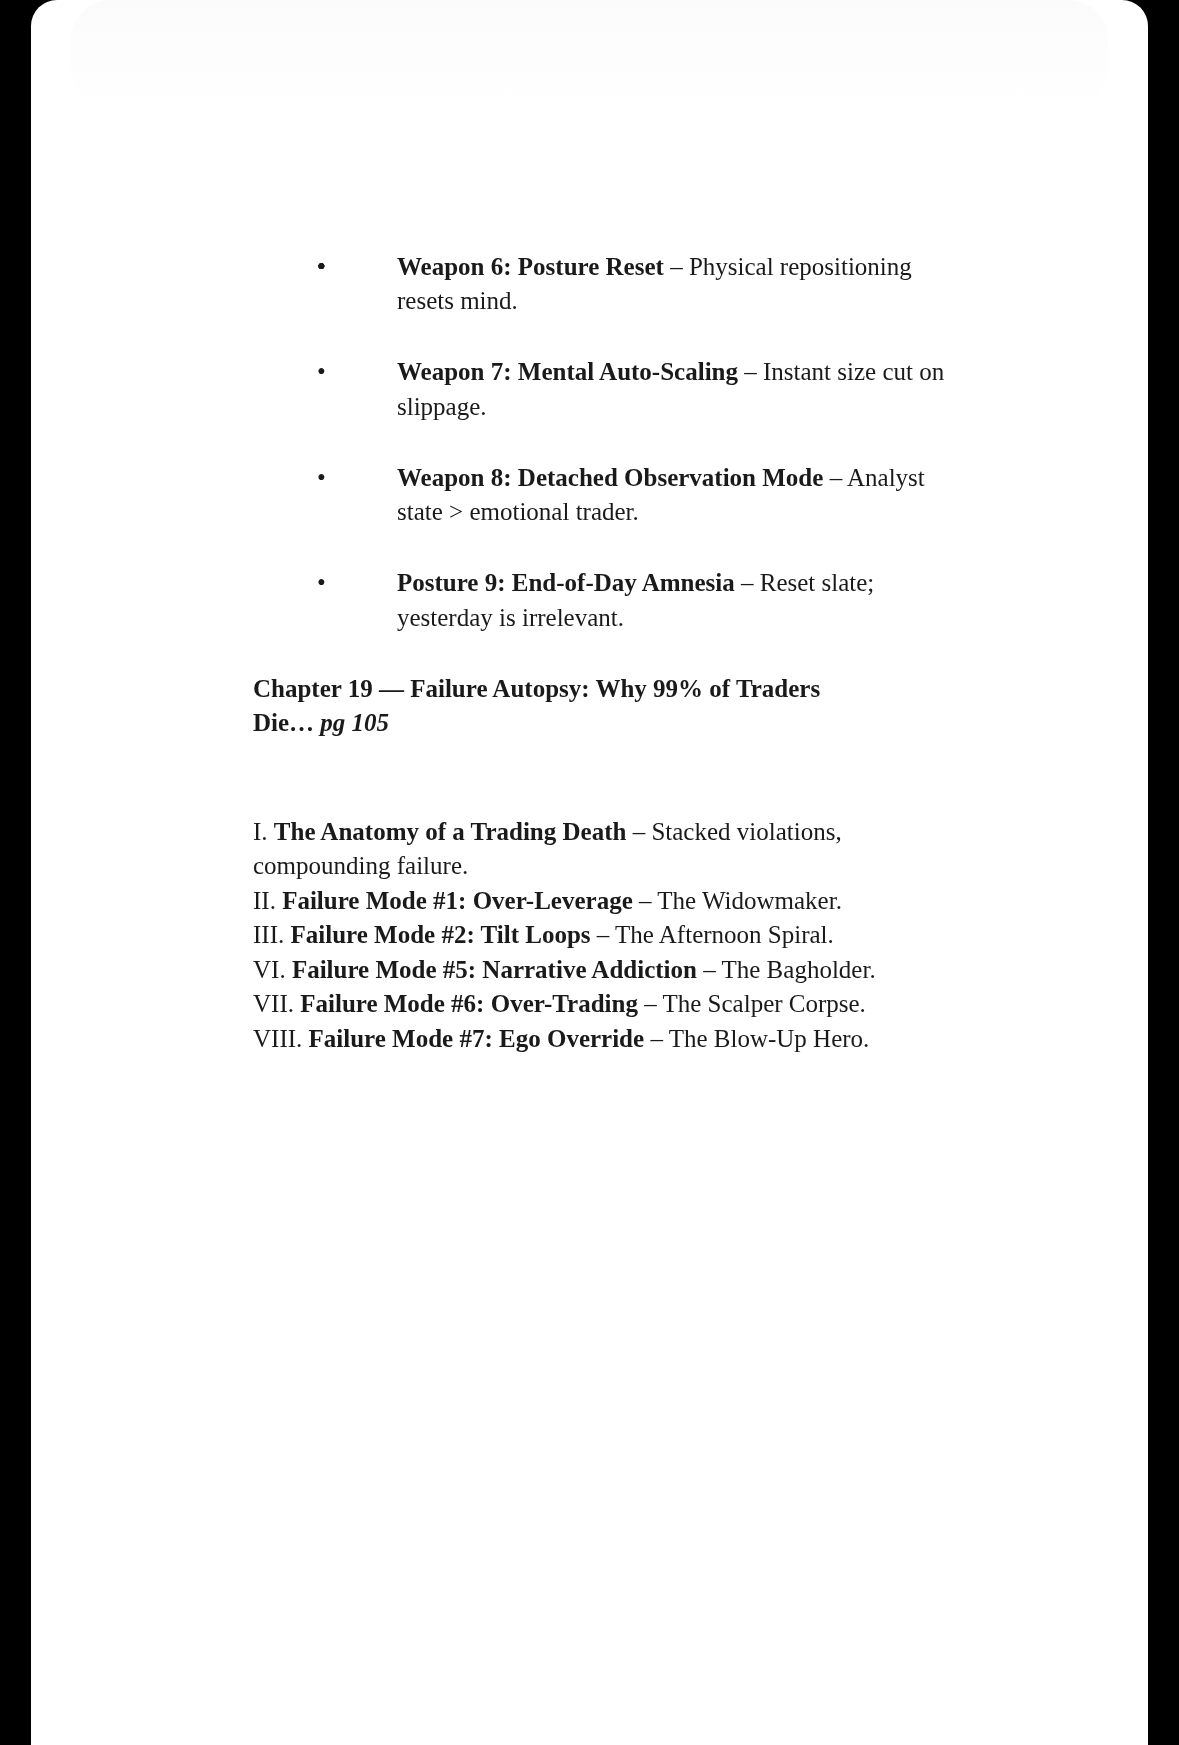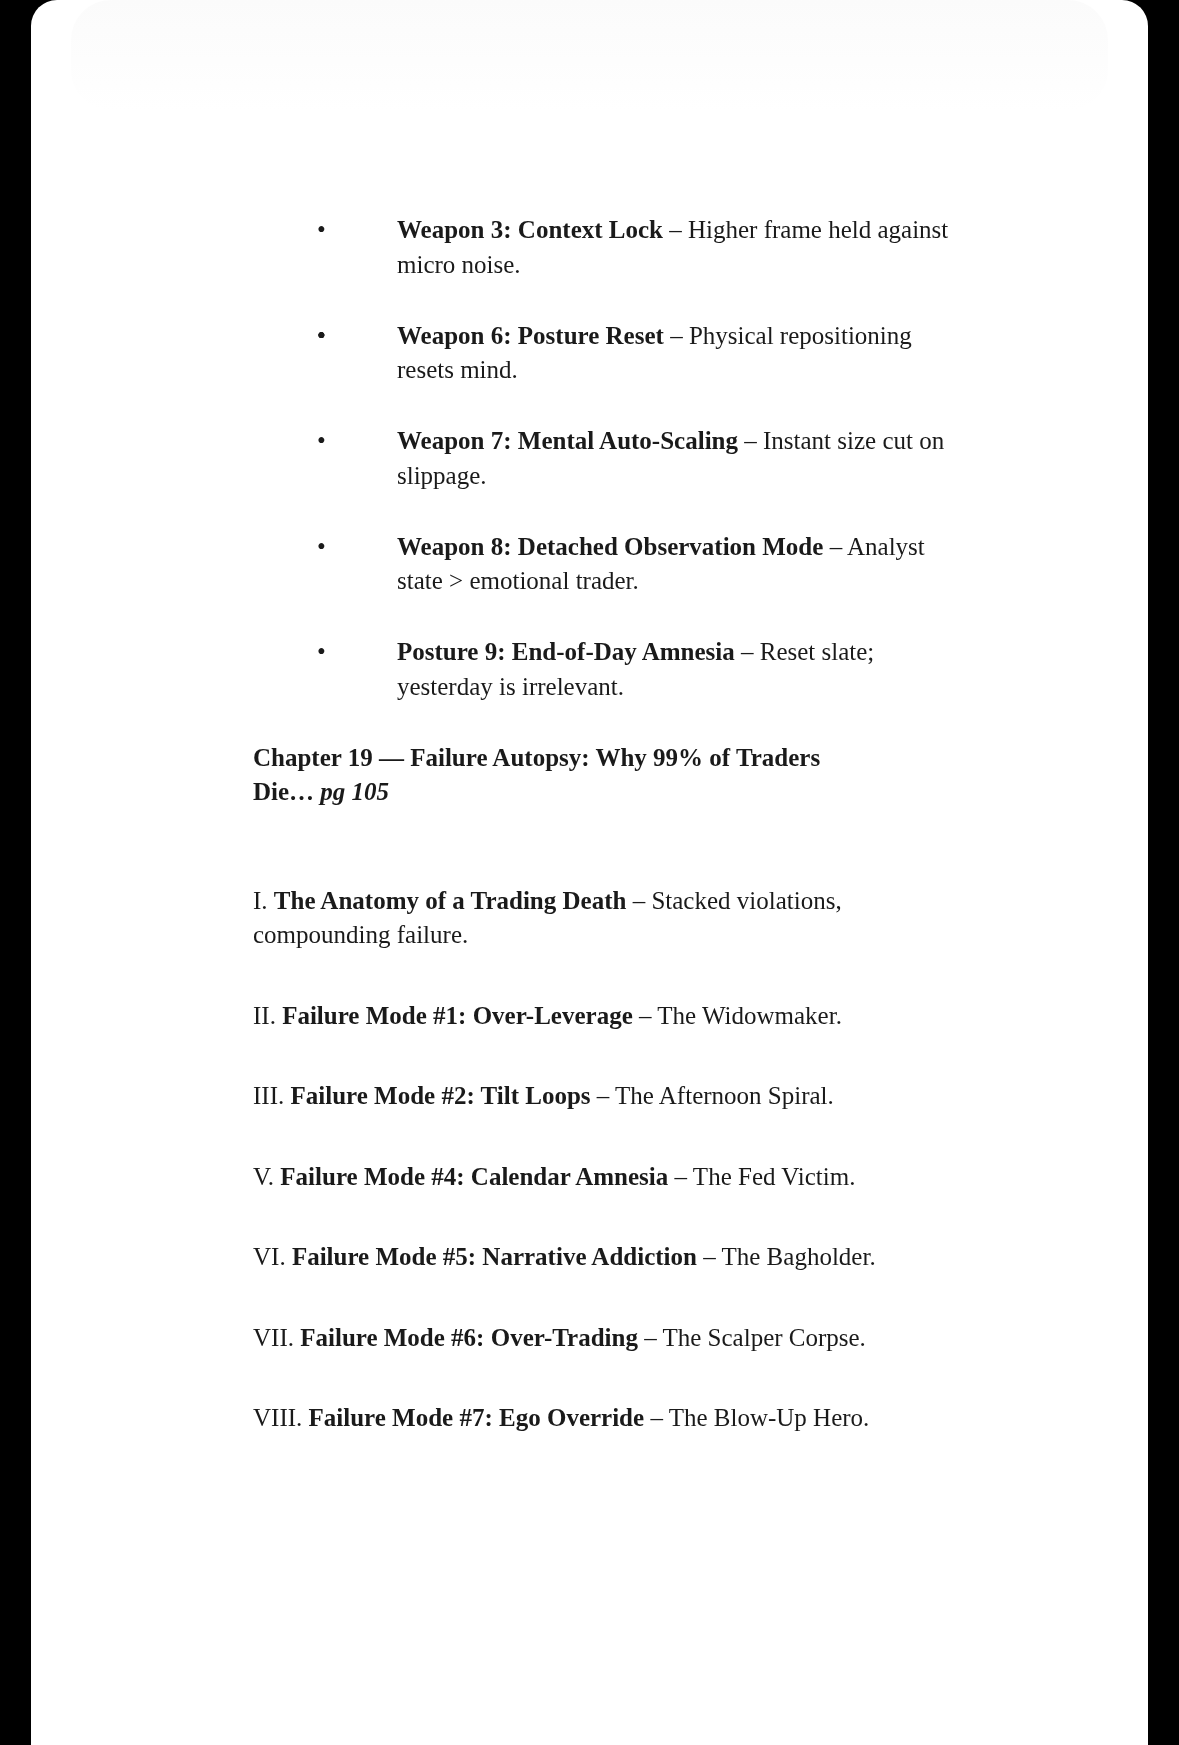--- a/index.html
+++ b/index.html
@@ -64,35 +64,33 @@
     font-weight: bold;
     width: 620px;
     margin-top: 12px;
     margin-bottom: 74px;
   }
   .chapter-heading .pg {
     font-style: italic;
   }
   .outline-item {
     width: 680px;
-    margin-top: 46px;
   }
 </style>
 </head>
 <body>
 
 <div class="page-card">
   <div class="top-fade"></div>
 
   <div class="content">
 
     <div>
       <div class="bullet-item">
         <span class="bullet">•</span>
-        <div class="bullet-text"><b>Weapon 3: Context Lock</b><span> – </span><span>Higher frame held against micro noise.</span></div>
       </div>
       <div class="bullet-item">
         <span class="bullet">•</span>
       </div>
       <div class="bullet-item">
         <span class="bullet">•</span>
       </div>
       <div class="bullet-item">
         <span class="bullet">•</span>
         <div class="bullet-text"><b>Weapon 6: Posture Reset</b><span> – </span><span>Physical repositioning resets mind.</span></div>
@@ -113,20 +111,19 @@
 
     <div class="chapter-heading">
       <span>Chapter 19 — Failure Autopsy: Why 99% of Traders Die…</span>
       <span class="pg">pg 105</span>
     </div>
 
     <div>
       <div class="outline-item"><span>I. </span><b>The Anatomy of a Trading Death</b><span> – </span><span>Stacked violations, compounding failure.</span></div>
       <div class="outline-item"><span>II. </span><b>Failure Mode #1: Over-Leverage</b><span> – </span><span>The Widowmaker.</span></div>
       <div class="outline-item"><span>III. </span><b>Failure Mode #2: Tilt Loops</b><span> – </span><span>The Afternoon Spiral.</span></div>
-      <div class="outline-item"><span>V. </span><b>Failure Mode #4: Calendar Amnesia</b><span> – </span><span>The Fed Victim.</span></div>
       <div class="outline-item"><span>VI. </span><b>Failure Mode #5: Narrative Addiction</b><span> – </span><span>The Bagholder.</span></div>
       <div class="outline-item"><span>VII. </span><b>Failure Mode #6: Over-Trading</b><span> – </span><span>The Scalper Corpse.</span></div>
       <div class="outline-item"><span>VIII. </span><b>Failure Mode #7: Ego Override</b><span> – </span><span>The Blow-Up Hero.</span></div>
     </div>
 
   </div>
 </div>
 
 </body></html>

